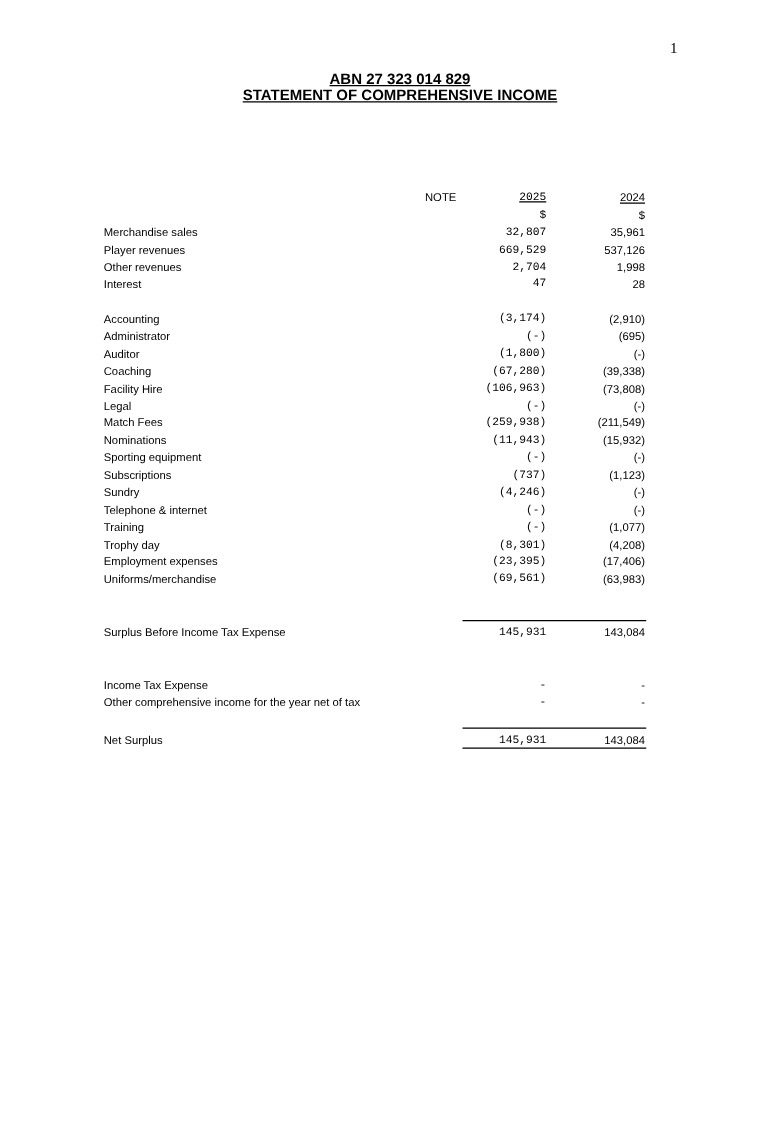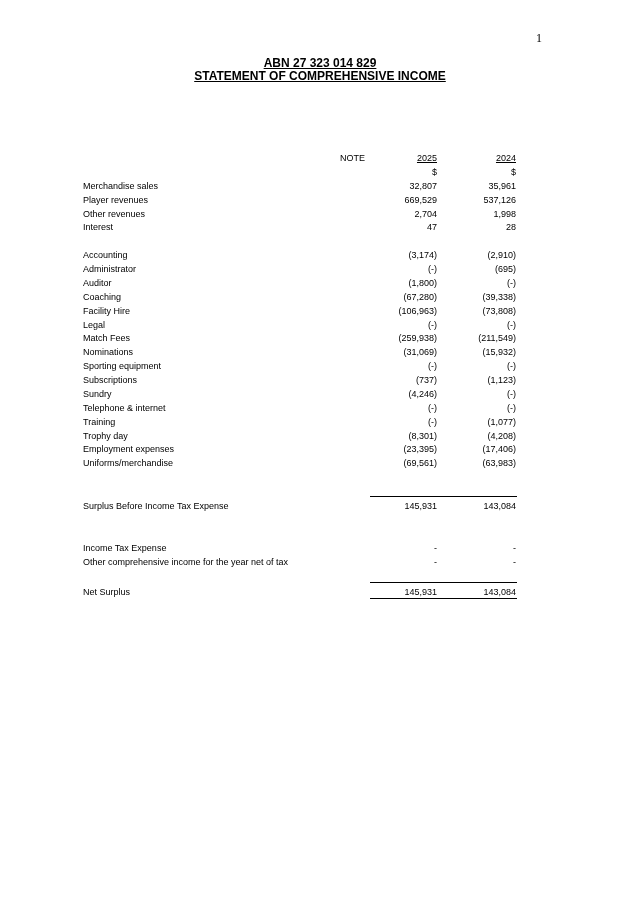--- a/index.html
+++ b/index.html
@@ -5,21 +5,21 @@
     * { margin: 0; padding: 0; box-sizing: border-box; }
     html, body { width: 627px; height: 907px; background: #ffffff; }
     body { position: relative; font-family: "Liberation Sans", sans-serif; color: #000; overflow: hidden; }
     .page-number { position: absolute; left: 536px; top: 31px; font-family: "Liberation Serif", serif; font-size: 12px; }
     .header { position: absolute; left: 160px; top: 57px; width: 320px; text-align: center; }
     .header div { font-size: 12px; font-weight: bold; text-decoration: underline; line-height: 13px; }
     .table { position: absolute; left: 0; top: 0; width: 627px; }
     .cell { position: absolute; font-size: 9px; line-height: 12px; white-space: nowrap; }
     .label { left: 83px; }
     .note-h { left: 340px; }
-    .v25 { right: 190px; text-align: right; }
+    .v25 { right: 190px; text-align: right; font-family: Liberation Mono, monospace; }
     .v24 { right: 111px; text-align: right; }
     .u { text-decoration: underline; }
     .rule { position: absolute; height: 0; border-top: 1px solid #000; }
     .footer { position: absolute; left: 160px; top: 842px; width: 320px; text-align: center; font-size: 9px; font-weight: bold; line-height: 13px; }
   </style>
 </head>
 <body>
 
 <div class="page-number">1</div>
 
@@ -74,21 +74,21 @@
 
   <div class="cell label" style="top:319px">Legal</div>
   <div class="cell v25" style="top:319px">(-)</div>
   <div class="cell v24" style="top:319px">(-)</div>
 
   <div class="cell label" style="top:332px">Match Fees</div>
   <div class="cell v25" style="top:332px">(259,938)</div>
   <div class="cell v24" style="top:332px">(211,549)</div>
 
   <div class="cell label" style="top:346px">Nominations</div>
-  <div class="cell v25" style="top:346px">(31,069)</div>
+  <div class="cell v25" style="top:346px">(11,943)</div>
   <div class="cell v24" style="top:346px">(15,932)</div>
 
   <div class="cell label" style="top:360px">Sporting equipment</div>
   <div class="cell v25" style="top:360px">(-)</div>
   <div class="cell v24" style="top:360px">(-)</div>
 
   <div class="cell label" style="top:374px">Subscriptions</div>
   <div class="cell v25" style="top:374px">(737)</div>
   <div class="cell v24" style="top:374px">(1,123)</div>
 

